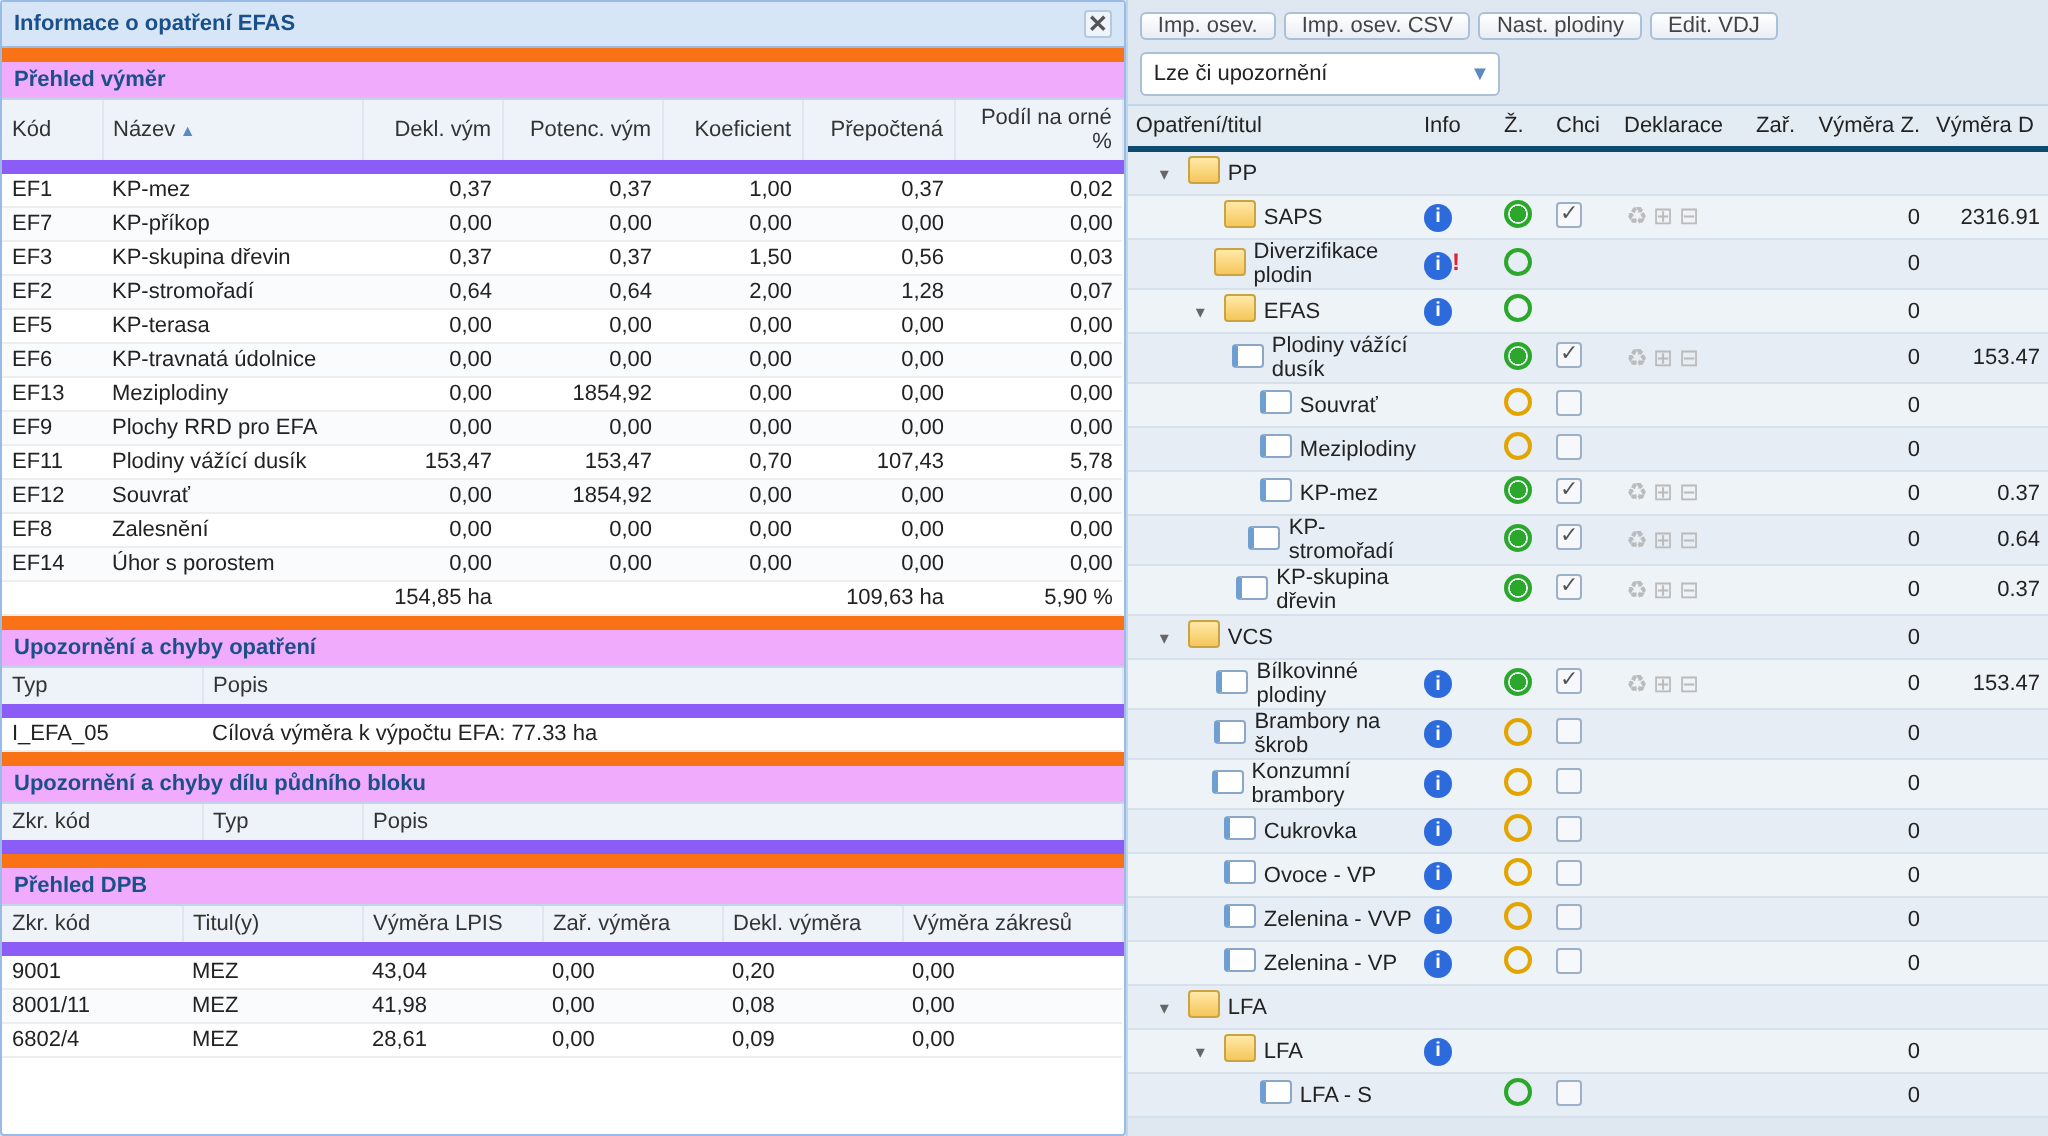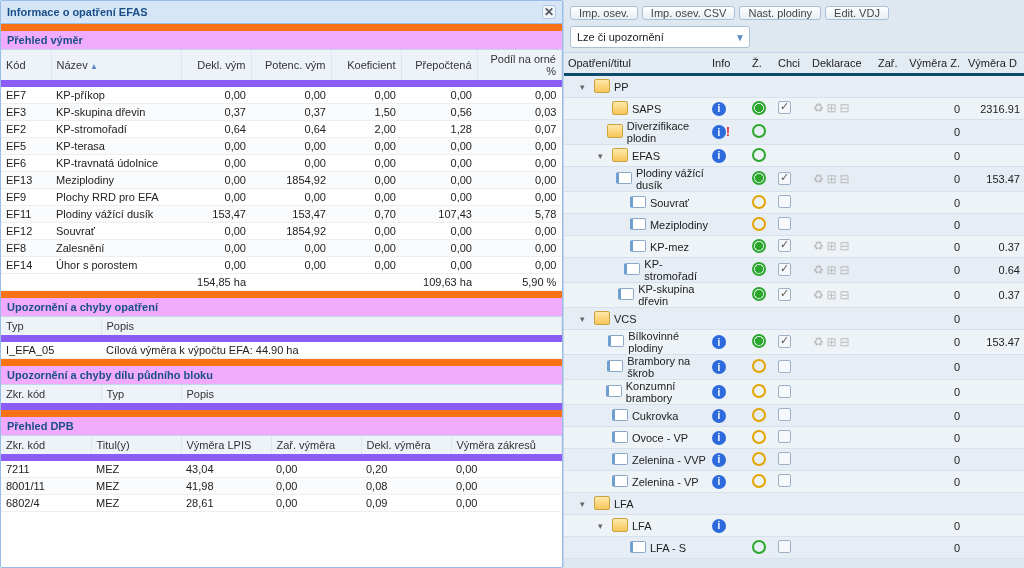--- a/index.html
+++ b/index.html
@@ -212,20 +212,29 @@
             <th>Název<span class="sort-arrow"> ▲</span></th>
             <th class="num">Dekl. vým</th>
             <th class="num">Potenc. vým</th>
             <th class="num">Koeficient</th>
             <th class="num">Přepočtená</th>
             <th class="num">Podíl na orné %</th>
           </tr>
         </thead>
       <tbody id="vymery-body">
           <tr>
+            <td>EF1</td>
+            <td>KP-mez</td>
+            <td class="num">0,37</td>
+            <td class="num">0,37</td>
+            <td class="num">1,00</td>
+            <td class="num">0,37</td>
+            <td class="num">0,02</td>
+          </tr>
+          <tr>
             <td>EF7</td>
             <td>KP-příkop</td>
             <td class="num">0,00</td>
             <td class="num">0,00</td>
             <td class="num">0,00</td>
             <td class="num">0,00</td>
             <td class="num">0,00</td>
           </tr>
           <tr>
             <td>EF3</td>
@@ -340,21 +349,21 @@
       </colgroup>
     <thead>
         <tr>
       <th>Typ</th>
       <th>Popis</th>
     </tr>
       </thead>
     <tbody id="upoz-body">
         <tr>
           <td>I_EFA_05</td>
-          <td>Cílová výměra k výpočtu EFA: 44.90 ha</td>
+          <td>Cílová výměra k výpočtu EFA: 77.33 ha</td>
         </tr>
       </tbody>
   </table>
 
   <div class="sub-header">Upozornění a chyby dílu půdního bloku</div>
   <table class="tbl">
     <colgroup>
         <col style="width:100px">
         <col style="width:80px">
         <col>
@@ -383,21 +392,21 @@
           <th>Zkr. kód</th>
           <th>Titul(y)</th>
           <th>Výměra LPIS</th>
           <th>Zař. výměra</th>
           <th>Dekl. výměra</th>
           <th>Výměra zákresů</th>
         </tr>
       </thead>
     <tbody id="dpb-body">
         <tr>
-          <td>7211</td>
+          <td>9001</td>
           <td>MEZ</td>
           <td>43,04</td>
           <td>0,00</td>
           <td>0,20</td>
           <td>0,00</td>
         </tr>
         <tr>
           <td>8001/11</td>
           <td>MEZ</td>
           <td>41,98</td>

